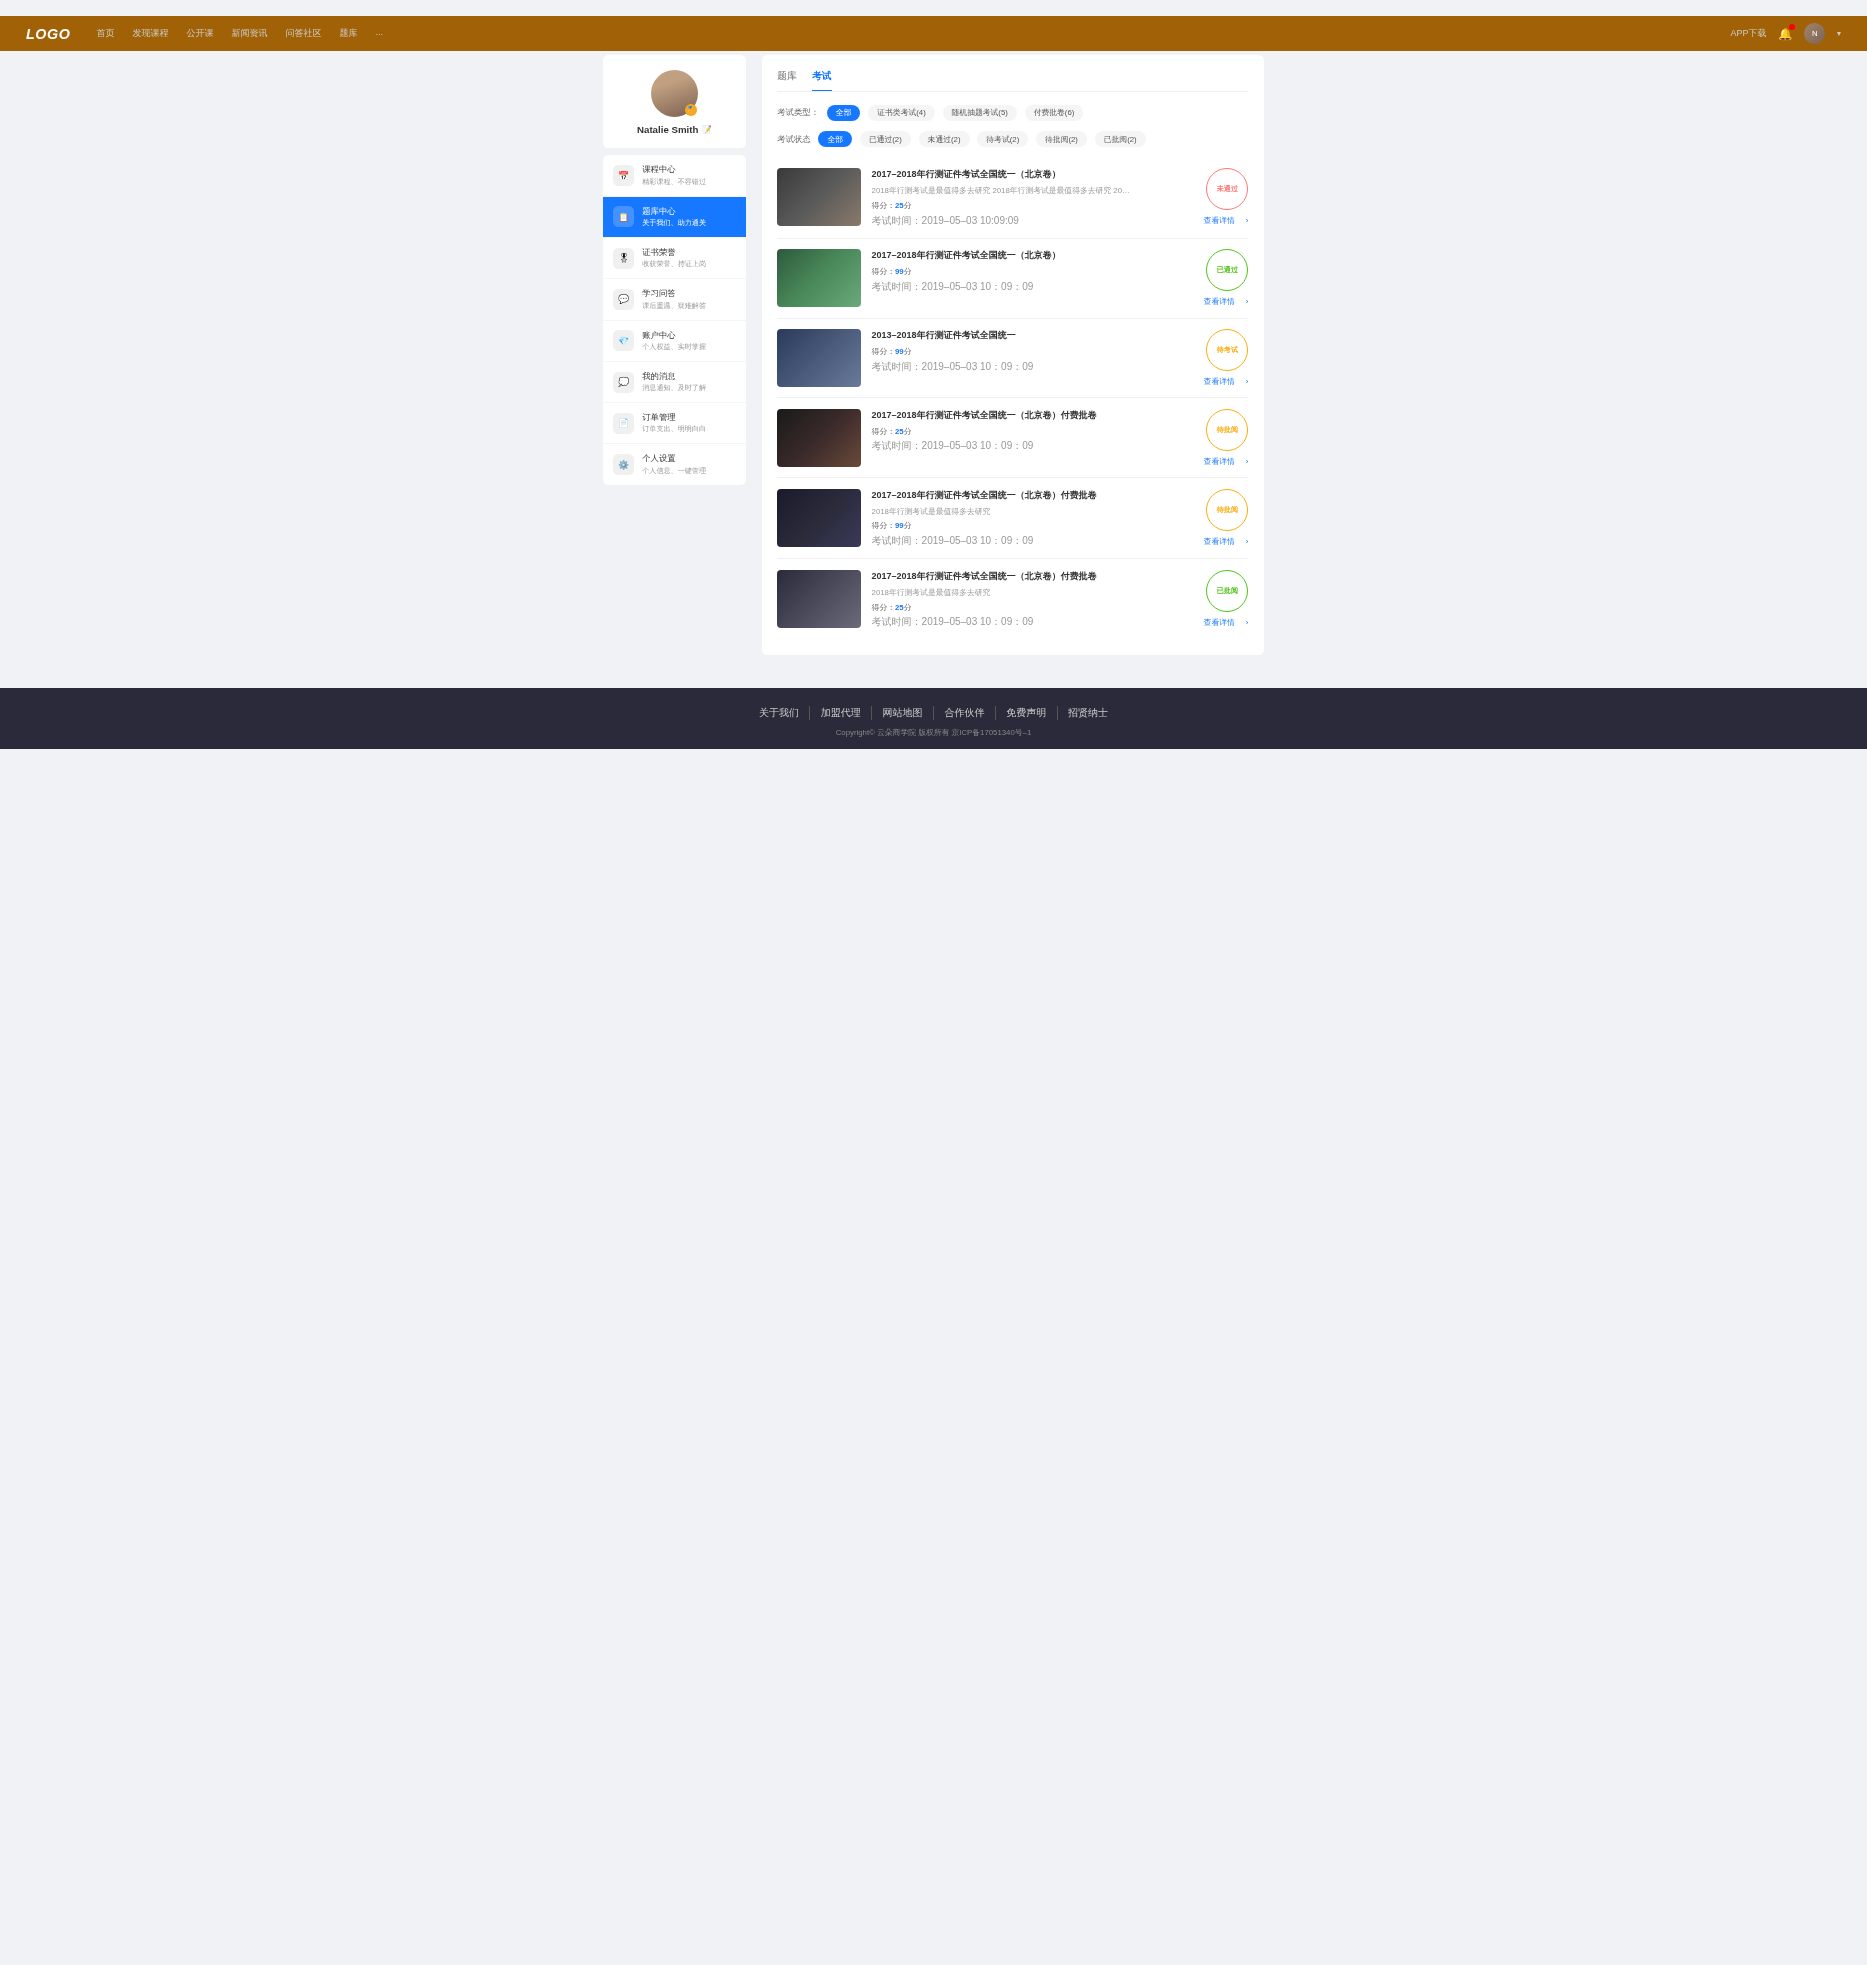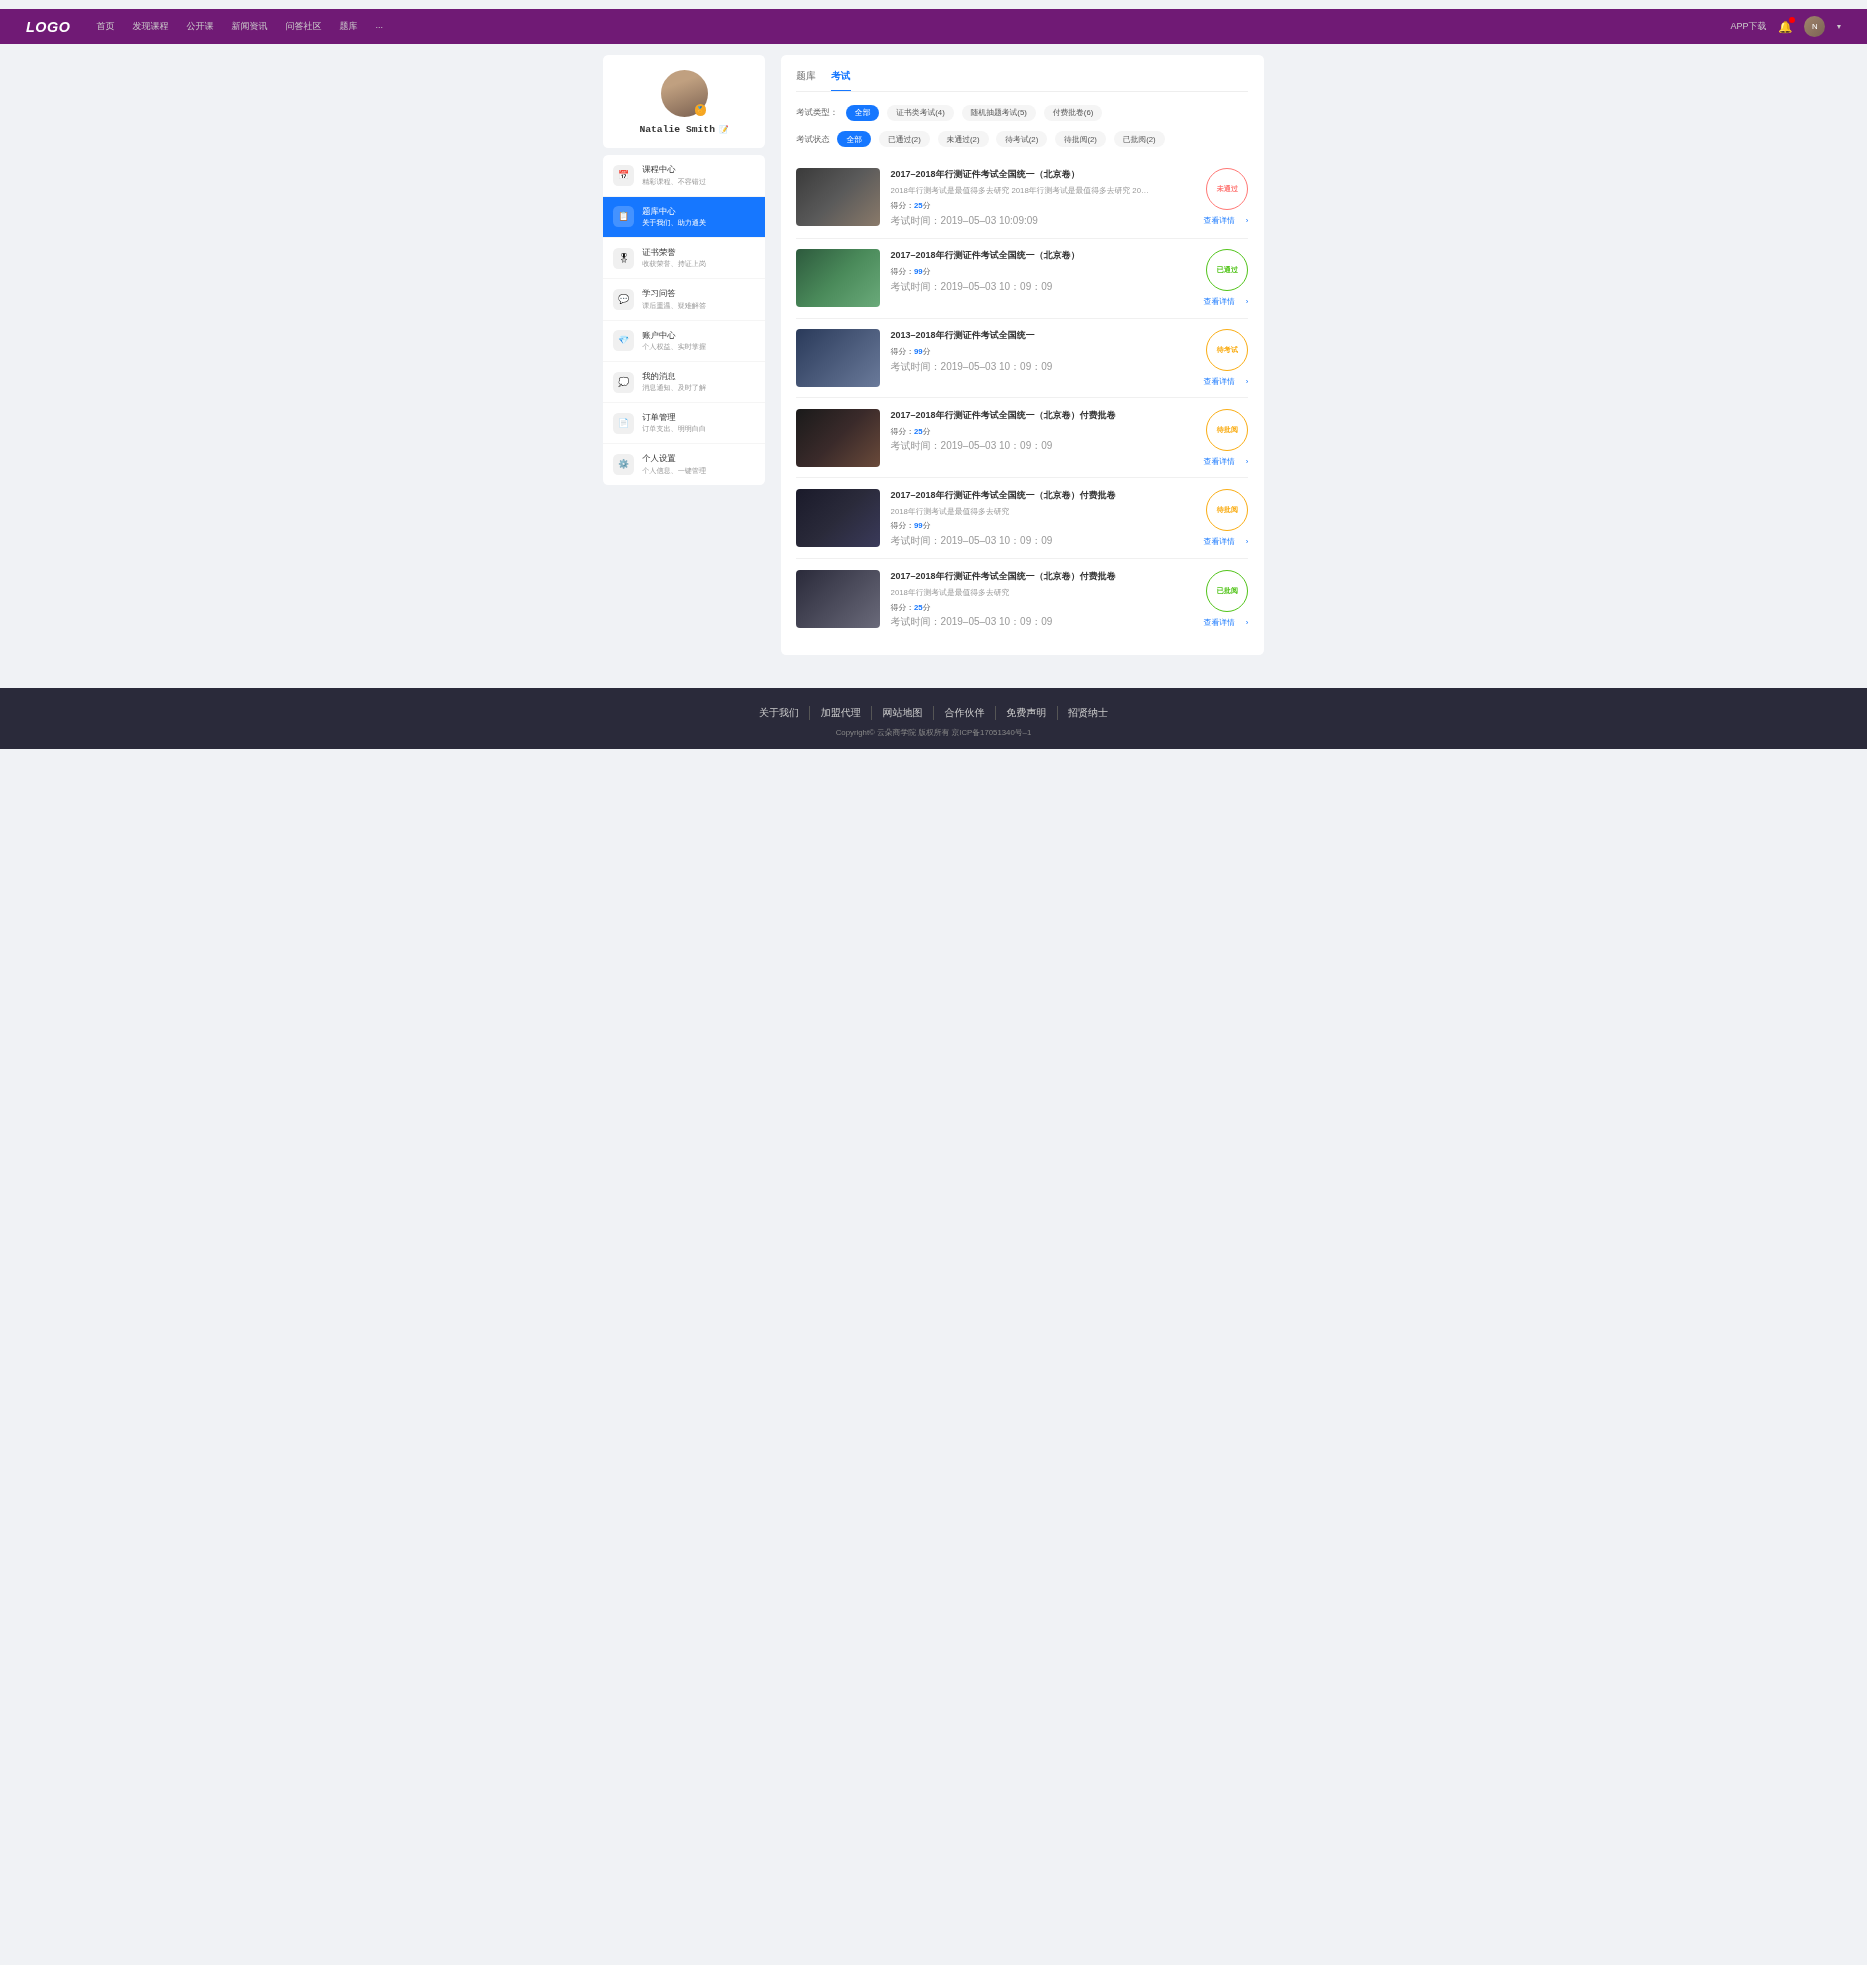--- a/index.html
+++ b/index.html
@@ -1,26 +1,26 @@
 <!DOCTYPE html>
 <html lang="zh" style="font-size:10.4px"><head>
   <meta charset="utf-8">
   <style>
     * { box-sizing: border-box; margin: 0; padding: 0; }
     body { font-family: "PingFang SC", "Microsoft YaHei", sans-serif; background: #f0f2f5; min-height: 100vh; }
 
     
     .navbar {
-      background: #701a75;
+      background: #a16207;
       height: 35px;
       display: flex;
       align-items: center;
       padding: 0 26px;
       position: sticky;
-      top: 9px;
+      top: 16px;
       z-index: 100;
     }
     .navbar-logo {
       color: white;
       font-size: 14.3px;
       font-weight: bold;
       font-style: italic;
       margin-right: 26px;
       letter-spacing: 0.6px;
     }
@@ -90,23 +90,22 @@
     .main-container {
       max-width: 687px;
       margin: 0 auto;
       padding: 19.5px 13px;
       display: flex;
       gap: 15.6px;
     }
 
     
     .sidebar {
-      width: 162px;
+      width: 143px;
       flex-shrink: 0;
-      font-family: Liberation Mono, monospace;
     }
     .sidebar-profile {
       background: white;
       border-radius: 5.2px;
       padding: 15.6px 10.4px 13px;
       text-align: center;
       margin-bottom: 7.8px;
     }
     .sidebar-avatar-wrap {
       position: relative;

